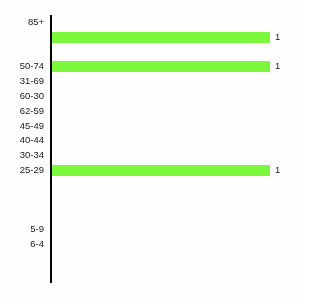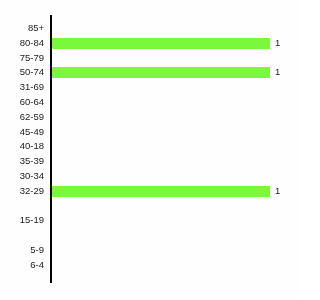--- a/index.html
+++ b/index.html
@@ -25,21 +25,20 @@
     top: 15px;
     width: 2px;
     height: 268px;
     background: #000000;
   }
   .rows {
     position: absolute;
     left: 0;
     top: 15px;
     width: 300px;
-    margin-top: 6px;
   }
   .row {
     position: relative;
     height: 14.8px;
     width: 300px;
   }
   .cat-label {
     position: absolute;
     right: 256px;
     top: 0;
@@ -81,77 +80,70 @@
 <div id="chart-root">
 
   <div class="axis-line"></div>
 
   <div class="rows" id="rows">
       <div class="row">
         <div class="cat-label">85+</div>
         <div class="bar-track"></div>
       </div>
       <div class="row">
-        <div class="cat-label">80-84</div>
         <div class="bar-track">
           <div class="bar" style="width: 218px; background: rgb(124, 248, 60);"></div>
           <div class="bar-value" style="left: 223px;">1</div>
         </div>
       </div>
       <div class="row">
-        <div class="cat-label">75-79</div>
         <div class="bar-track"></div>
       </div>
       <div class="row">
         <div class="cat-label">50-74</div>
         <div class="bar-track">
           <div class="bar" style="width: 218px; background: rgb(124, 248, 60);"></div>
           <div class="bar-value" style="left: 223px;">1</div>
         </div>
       </div>
       <div class="row">
         <div class="cat-label">31-69</div>
         <div class="bar-track"></div>
       </div>
       <div class="row">
-        <div class="cat-label">60-64</div>
+        <div class="cat-label">60-30</div>
         <div class="bar-track"></div>
       </div>
       <div class="row">
         <div class="cat-label">62-59</div>
         <div class="bar-track"></div>
       </div>
       <div class="row">
         <div class="cat-label">45-49</div>
         <div class="bar-track"></div>
       </div>
       <div class="row">
-        <div class="cat-label">40-18</div>
-        <div class="bar-track"></div>
-      </div>
-      <div class="row">
-        <div class="cat-label">35-39</div>
+        <div class="cat-label">40-44</div>
         <div class="bar-track"></div>
       </div>
       <div class="row">
         <div class="cat-label">30-34</div>
         <div class="bar-track"></div>
       </div>
       <div class="row">
-        <div class="cat-label">32-29</div>
+        <div class="cat-label">25-29</div>
         <div class="bar-track">
           <div class="bar" style="width: 218px; background: rgb(124, 248, 60);"></div>
           <div class="bar-value" style="left: 223px;">1</div>
         </div>
       </div>
       <div class="row">
         <div class="bar-track"></div>
       </div>
       <div class="row">
-        <div class="cat-label">15-19</div>
         <div class="bar-track"></div>
       </div>
       <div class="row">
         <div class="bar-track"></div>
       </div>
       <div class="row">
         <div class="cat-label">5-9</div>
         <div class="bar-track"></div>
       </div>
       <div class="row">

